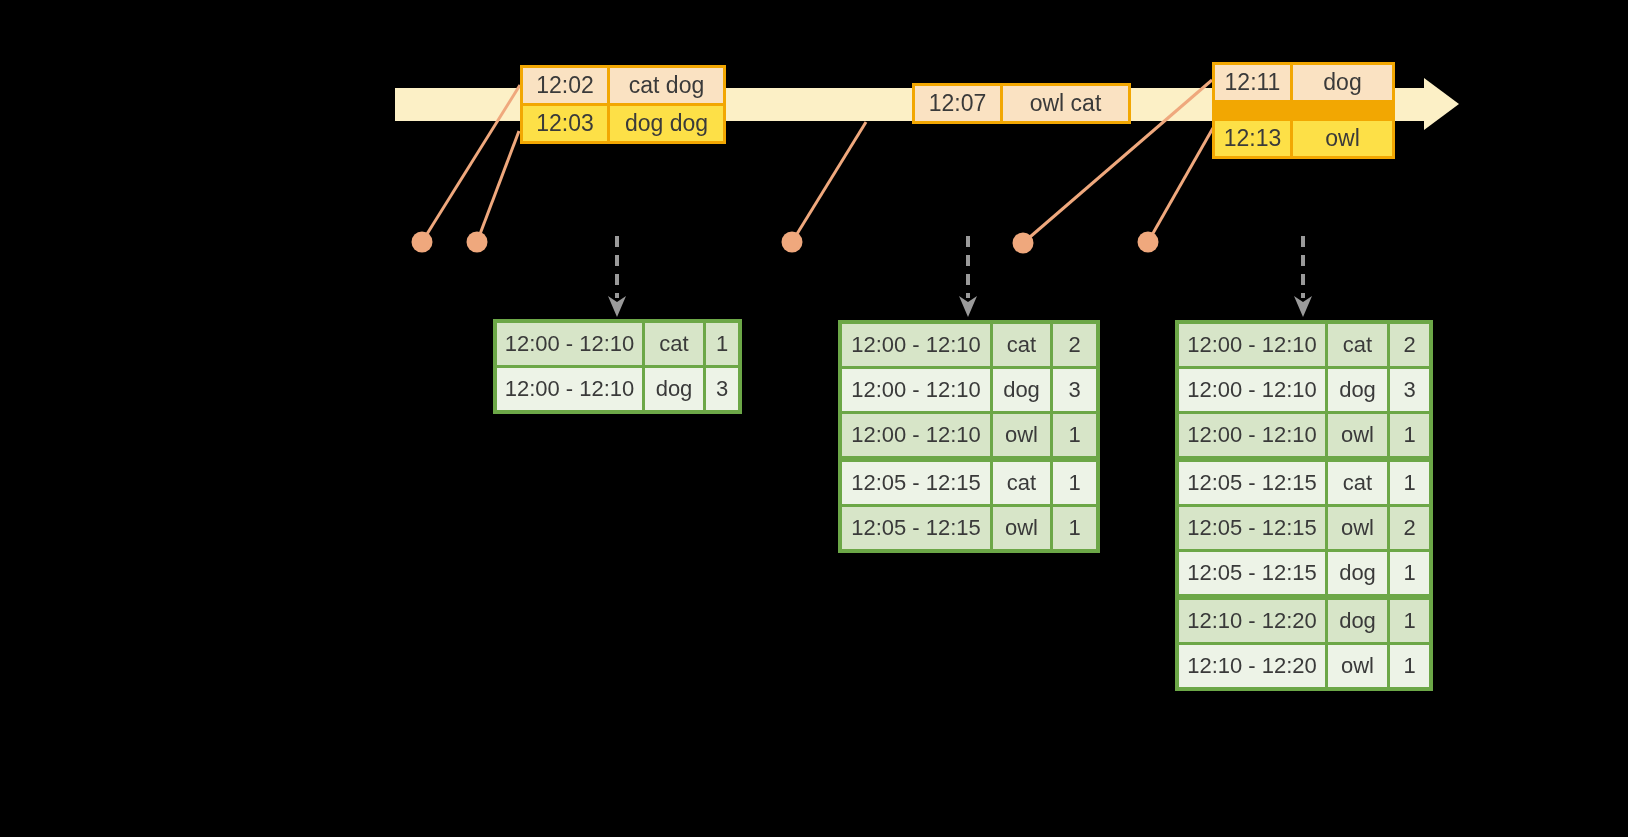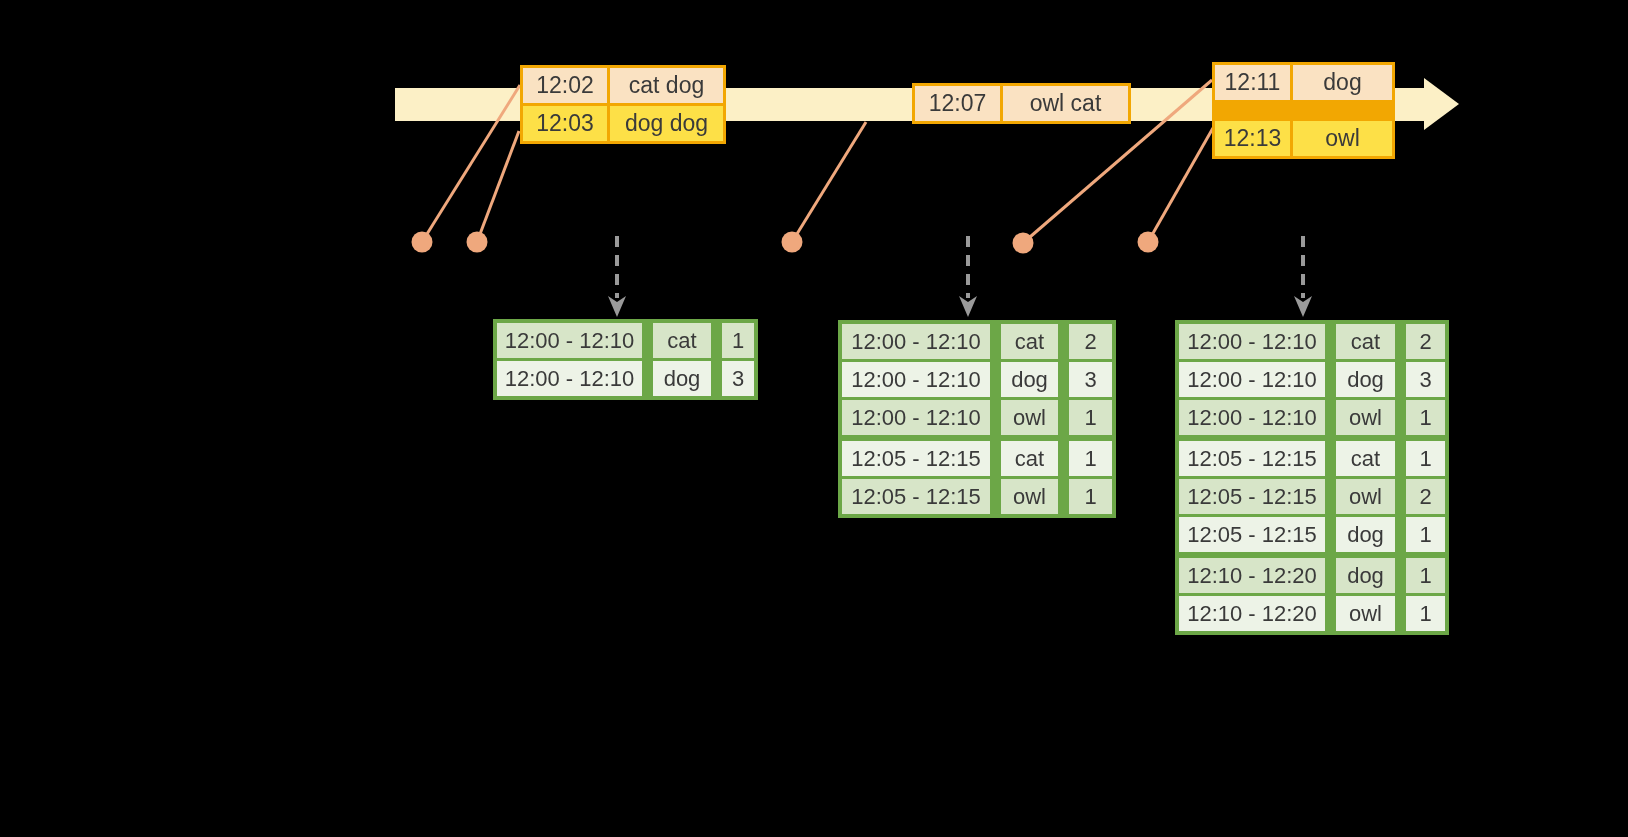--- a/index.html
+++ b/index.html
@@ -14,21 +14,21 @@
   .erow{display:flex;gap:3px;}
   .ecell{display:flex;align-items:center;justify-content:center;height:35px;font-size:23px;line-height:1;}
   .o-dark{background:#FAE2C2;}
   .o-light{background:#fde047;}
   #et1 .etime{width:84px;}  #et1 .ewords{width:113px;}
   #et2 .etime{width:85px;}  #et2 .ewords{width:125px;}
   #et3 .etime{width:75px;}  #et3 .ewords{width:99px;}
 
   
   .gtable{position:absolute;background:#6CA747;padding:4px;display:flex;flex-direction:column;gap:3px;box-sizing:border-box;}
-  .grow{display:flex;gap:11px;height:35px;}
+  .grow{display:flex;gap:3px;height:42px;}
   .grow.group-start{margin-top:3px;}
   .gcell{display:flex;align-items:center;justify-content:center;font-size:22px;line-height:1;}
   .g-dark{background:#D7E5C8;}
   .g-light{background:#EDF3E7;}
   #gt1 .gwin{width:145px;} #gt1 .gword{width:58px;} #gt1 .gcount{width:32px;}
   #gt2 .gwin{width:148px;} #gt2 .gword{width:57px;} #gt2 .gcount{width:43px;}
   #gt3 .gwin{width:146px;} #gt3 .gword{width:59px;} #gt3 .gcount{width:39px;}
 
   #et1{left:520px;top:65px;}
   #et2{left:912px;top:83px;}

